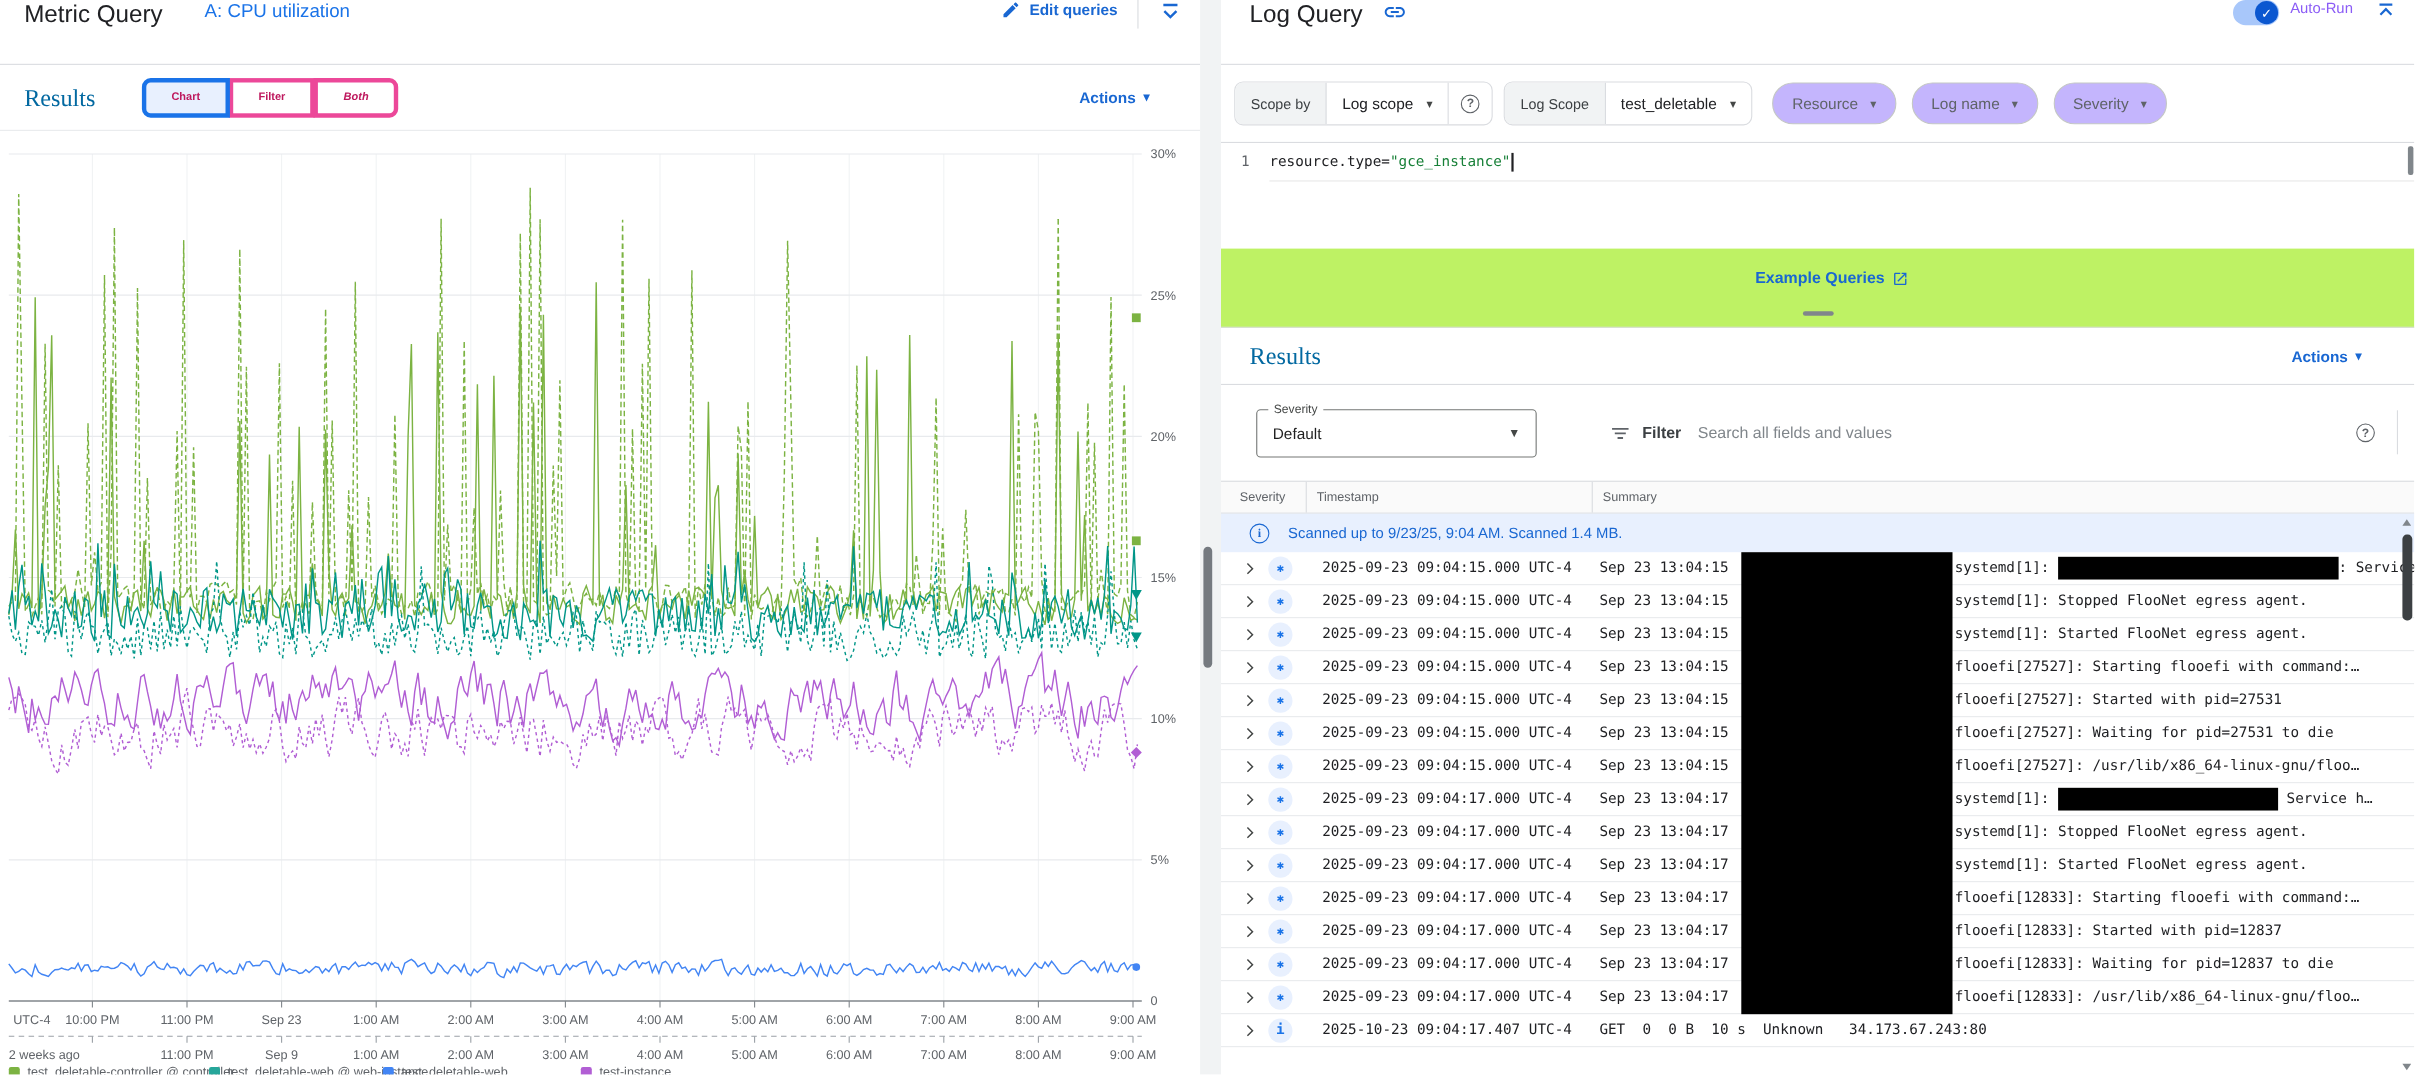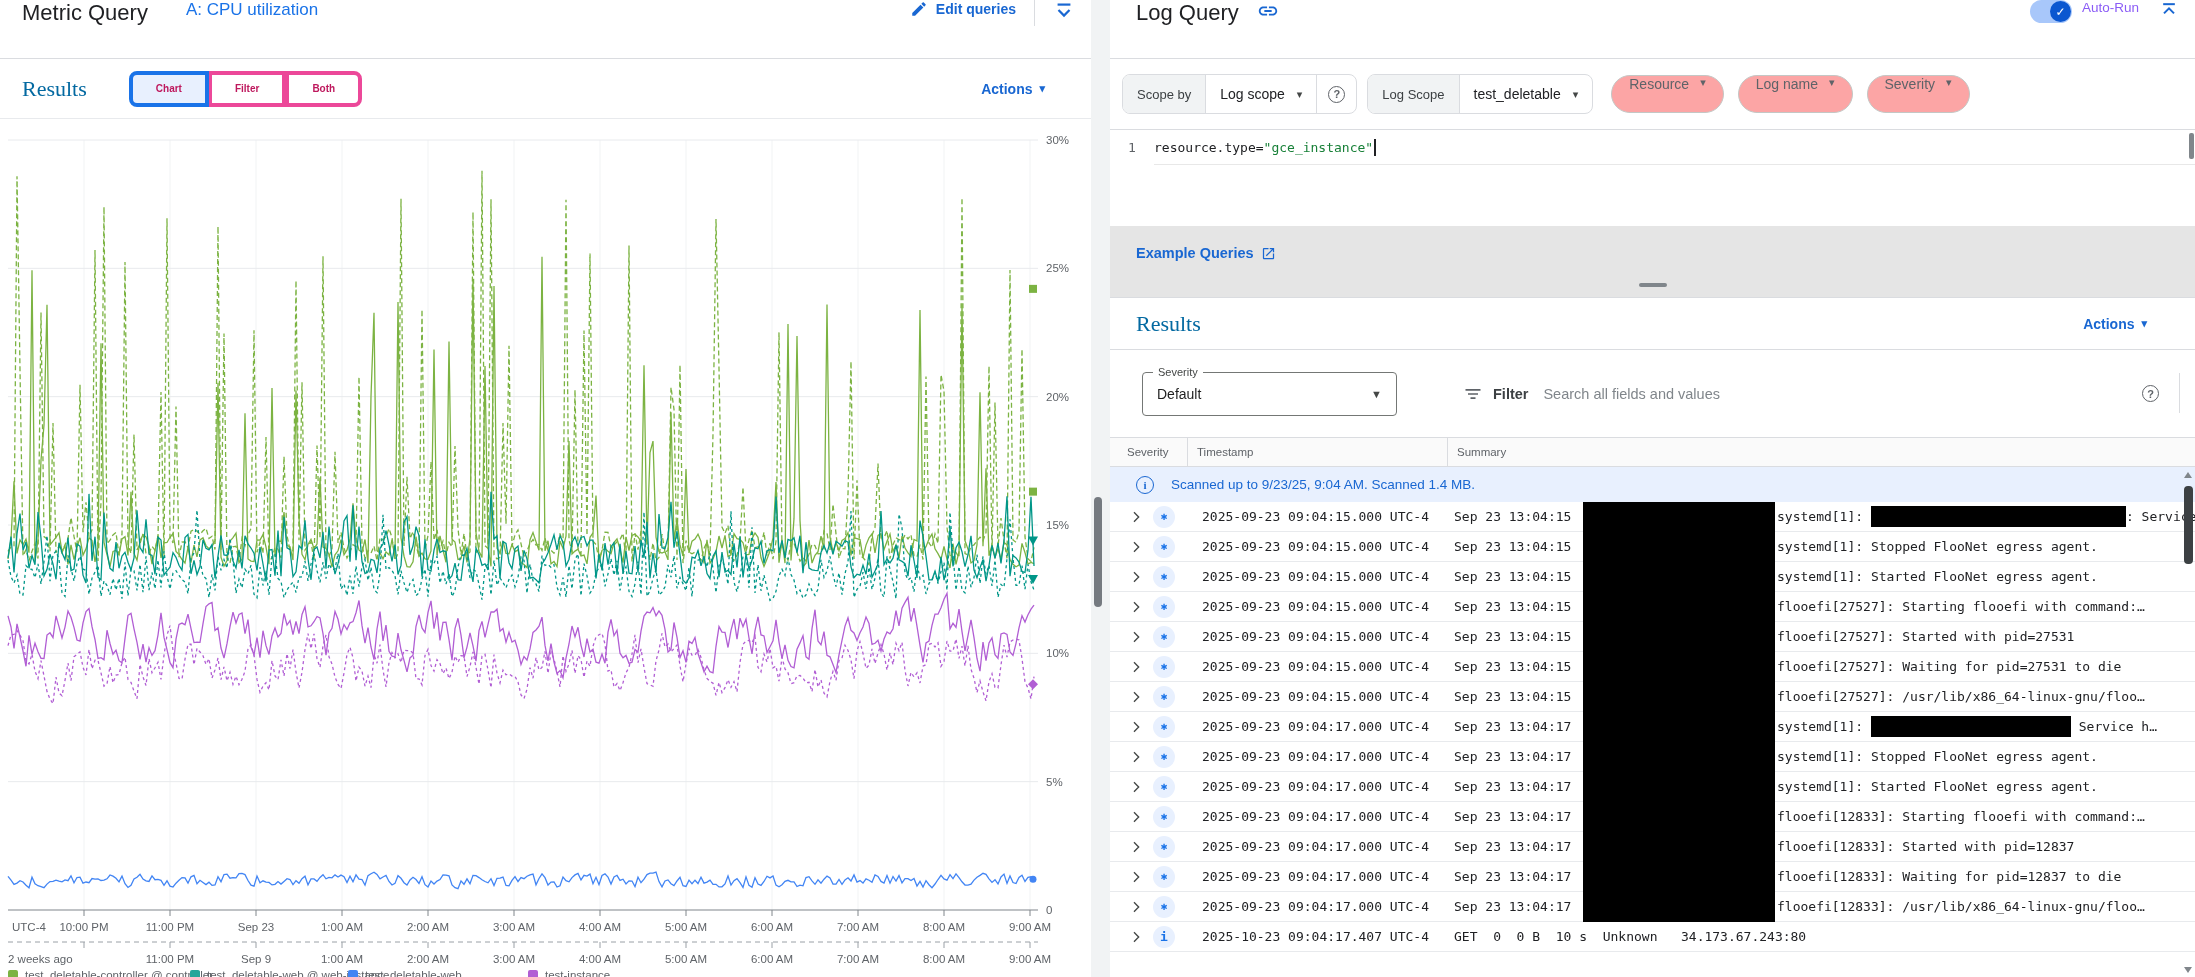--- a/index.html
+++ b/index.html
@@ -22,53 +22,53 @@
   .header-sep { width: 1px; height: 26px; background: #dadce0; margin: 0 18px; }
   .icon-btn { display: flex; align-items: center; justify-content: center; cursor: pointer; }
 
   
   .results-bar { height: 60px; border-bottom: 1px solid #e8eaed; display: flex; align-items: center; padding: 0 46px 0 22px; }
   .results-title { font-size: 22px; color: #0369a1; font-family: Liberation Serif, serif; }
   .tabs { display: flex; margin-left: 42px; }
   .tab { height: 36px; padding: 0 23px; border: 4px solid #ec4899; background: #fff; color: #be185d;
          font-size: 10px; font-weight: bold; display: flex; align-items: center; margin-left: -1px; cursor: pointer; position: relative; }
   .tab.first { border-radius: 8px 0 0 8px; margin-left: 0; }
-  .tab.last  { border-radius: 0 8px 8px 0; }
+  .tab.last  { border-radius: 0 8px 8px 0; font-style: italic; }
   .tab.selected { background: #e8f0fe; border-color: #1a73e8; z-index: 1; }
   .actions-link { margin-left: auto; color: #1967d2; font-size: 14px; font-weight: bold; display: flex; gap: 7px; align-items: center; cursor: pointer; }
   .caret { font-size: 11px; color: #1967d2; }
 
   
   .chart-wrap { position: absolute; left: 0; top: 119px; width: 1091px; height: 858px; overflow: hidden; }
   .chart-legend { position: absolute; left: 0; top: 850px; height: 20px; width: 1091px; }
   .legend-item { position: absolute; top: 0; display: flex; align-items: center; gap: 7px; font-size: 11.5px; color: #5f6368; white-space: nowrap; }
   .legend-swatch { width: 10px; height: 10px; border-radius: 2px; display: inline-block; }
 
   
   .scope-bar { height: 70px; display: flex; align-items: center; padding: 0 16px 0 12px; }
   .scope-group { display: flex; align-items: stretch; height: 40px; border: 1px solid #dadce0; border-radius: 8px; overflow: hidden; background: #fff; }
   .scope-group + .scope-group { margin-left: 10px; }
   .sg-label { background: #f1f3f4; padding: 0 14px; display: flex; align-items: center; font-size: 13px; color: #3c4043; border-right: 1px solid #dadce0; white-space: nowrap; }
   .sg-value { padding: 0 14px; display: flex; align-items: center; gap: 12px; font-size: 14px; color: #202124; cursor: pointer; white-space: nowrap; }
   .sg-help { padding: 0 11px; display: flex; align-items: center; border-left: 1px solid #dadce0; }
   .help-circle { width: 17px; height: 17px; border: 1.5px solid #5f6368; border-radius: 50%; color: #5f6368; font-size: 11px; font-weight: bold; display: flex; align-items: center; justify-content: center; }
   .pill-row { display: flex; gap: 14px; margin-left: 18px; }
-  .pill { height: 38px; border: 1px solid #c4c7c5; border-radius: 19px; padding: 0 17px; display: flex; gap: 11px; font-size: 14px; color: #5f6368; background: #fca5a5; cursor: pointer; white-space: nowrap; }
+  .pill { height: 38px; border: 1px solid #c4c7c5; border-radius: 19px; padding: 0 17px; display: flex; align-items: center; gap: 11px; font-size: 14px; color: #5f6368; background: #c4b5fd; cursor: pointer; white-space: nowrap; }
   .pill .caret { color: #5f6368; }
 
   
   .editor { height: 97px; border-top: 1px solid #dadce0; display: flex; background: #fff; position: relative; }
   .gutter { width: 44px; padding-top: 10px; text-align: center; font-family: "DejaVu Sans Mono", monospace; font-size: 13px; color: #5f6368; }
   .code-area { flex: 1; }
   .code-line { height: 35px; display: flex; align-items: center; border-bottom: 1px solid #e8e8e8; font-family: "DejaVu Sans Mono", monospace; font-size: 13px; white-space: pre; }
   .tok-field { color: #202124; } .tok-op { color: #202124; } .tok-str { color: #188038; }
   .cursor-bar { display: inline-block; width: 2px; height: 17px; background: #202124; margin-left: 1px; }
   .editor-nub { position: absolute; right: 1px; top: 3px; width: 5px; height: 26px; background: #80868b; border-radius: 2px; }
 
-  .example-strip { height: 72px; background: #e5e5e5; border-bottom: 1px solid #dadce0; position: relative; padding: 18px 0 0 26px; }
+  .example-strip { height: 72px; background: #bef264; border-bottom: 1px solid #dadce0; position: relative; padding: 18px 0 0 26px; text-align: center; }
   .example-link { color: #1967d2; font-size: 14.5px; font-weight: bold; display: inline-flex; align-items: center; gap: 7px; cursor: pointer; }
   .drag-dash { position: absolute; left: 50%; top: 57px; width: 28px; height: 4px; margin-left: -14px; background: #80868b; border-radius: 2px; cursor: row-resize; }
 
   .results-header { height: 52px; border-bottom: 1px solid #dadce0; display: flex; align-items: center; padding: 0 48px 0 26px; }
 
   
   .filter-bar { height: 87px; display: flex; align-items: center; padding-left: 32px; position: relative; }
   .sev-select { width: 255px; height: 44px; border: 1px solid #747775; border-radius: 4px; position: relative; display: flex; align-items: center; padding: 0 14px; font-size: 14px; color: #1f1f1f; cursor: pointer; background: #fff; }
   .sev-select .float-label { position: absolute; top: -7px; left: 10px; background: #fff; padding: 0 5px; font-size: 11px; color: #444746; }
   .sev-caret { margin-left: auto; font-size: 11px; color: #444746; }

